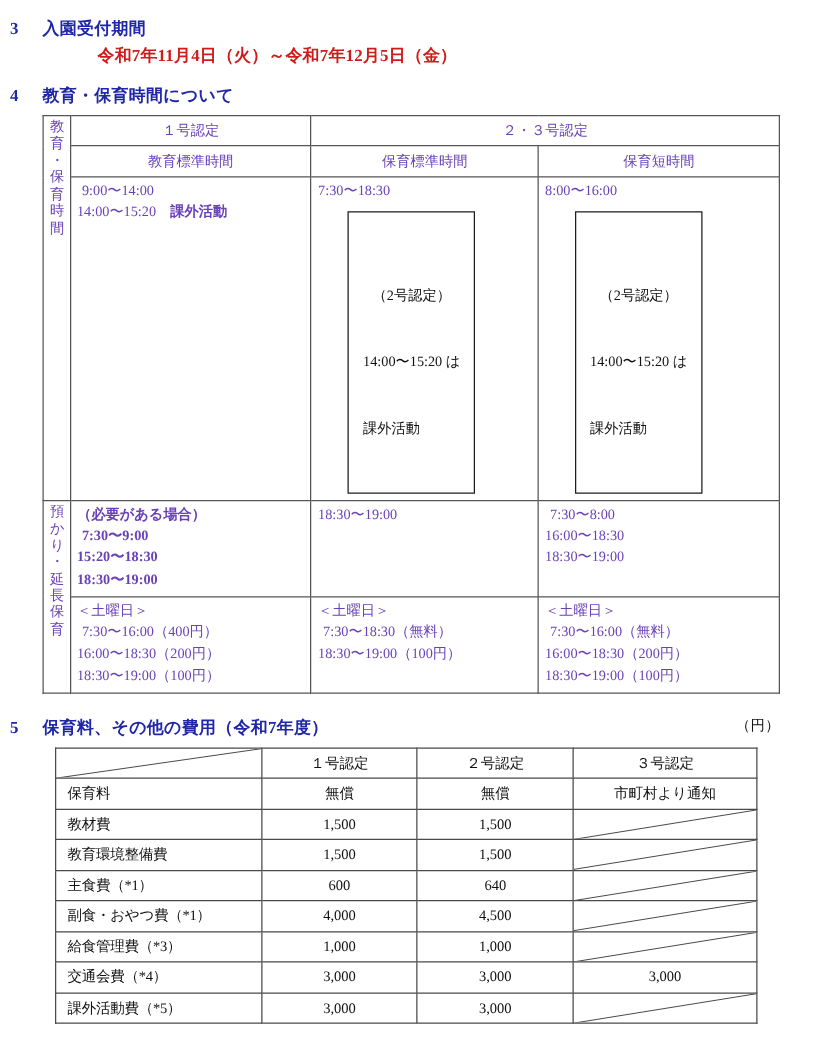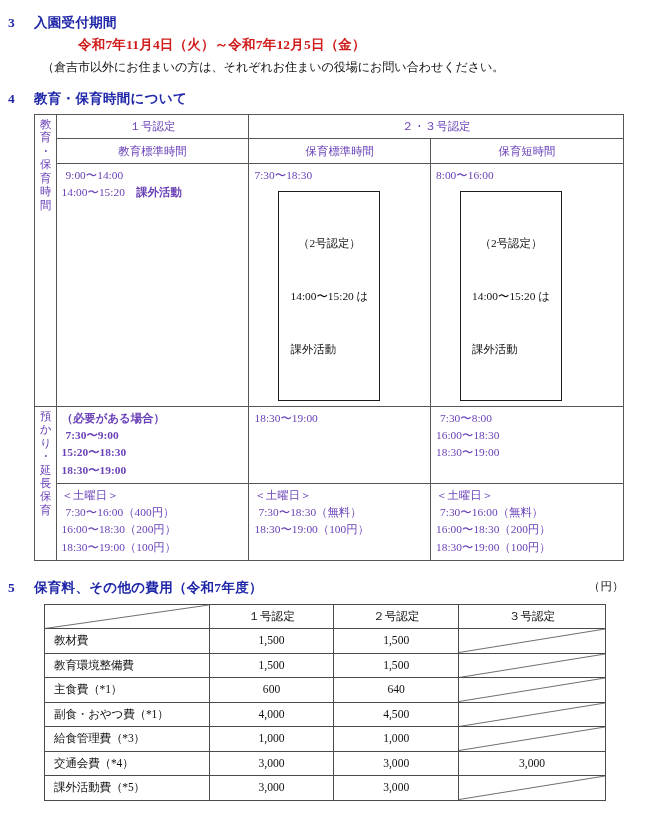--- a/index.html
+++ b/index.html
@@ -79,21 +79,21 @@
 
   .cellpad { line-height: 1.52; margin-left: 31px; }
   .cellpad div { white-space: pre; }
   .lvl1 { padding-left: 4px; }
 
   .kagai { color: #6a42b8; font-weight: bold; }
 
   .inbox {
     border: 1px solid #1d1d1d;
     display: inline-block;
-    padding: 7px 11px 6px 11px;
+    padding: 23px 11px 6px 11px;
     margin: 7px 0 2px 24px;
     line-height: 1.55;
     color: #111111;
     font-size: 11.4px;
   }
   .inbox .bx-c { text-align: center; }
 
   
   .r-hdr1 td, .r-hdr1 th { height: 17px; }
   .r-hdr2 td, .r-hdr2 th { height: 18px; }
@@ -135,21 +135,20 @@
 </head>
 <body>
 
 <div class="page">
 
   <div class="sec-head" style="margin-top:14px;">
     <span class="sec-num">3</span>
     <span class="sec-title">入園受付期間</span>
   </div>
   <div class="date-line">令和7年11月4日（火）～令和7年12月5日（金）</div>
-  <div class="note-line">（倉吉市以外にお住まいの方は、それぞれお住まいの役場にお問い合わせください。</div>
 
   <div class="sec-head" id="sec4-head">
     <span class="sec-num">4</span>
     <span class="sec-title">教育・保育時間について</span>
   </div>
 
   <div class="tbl-wrap">
     <table class="t4">
       <colgroup>
         <col style="width:19px">
@@ -271,20 +270,26 @@
               <line x1="0" y1="100" x2="100" y2="0" stroke="#4a4a4a" stroke-width="0.8" vector-effect="non-scaling-stroke"></line>
             </svg>
           </th>
           <th>１号認定</th>
           <th>２号認定</th>
           <th>３号認定</th>
         </tr>
       </thead>
       <tbody id="fees-body">
           <tr>
+            <td class="lbl">保育料</td>
+            <td>無償</td>
+            <td>無償</td>
+            <td>市町村より通知</td>
+          </tr>
+          <tr>
             <td class="lbl">教材費</td>
             <td>1,500</td>
             <td>1,500</td>
             <td class="diag">
               <svg viewBox="0 0 100 100" preserveAspectRatio="none" aria-hidden="true">
                 <line x1="0" y1="100" x2="100" y2="0" stroke="#4a4a4a" stroke-width="0.8" vector-effect="non-scaling-stroke"></line>
               </svg>
             </td>
           </tr>
           <tr>

